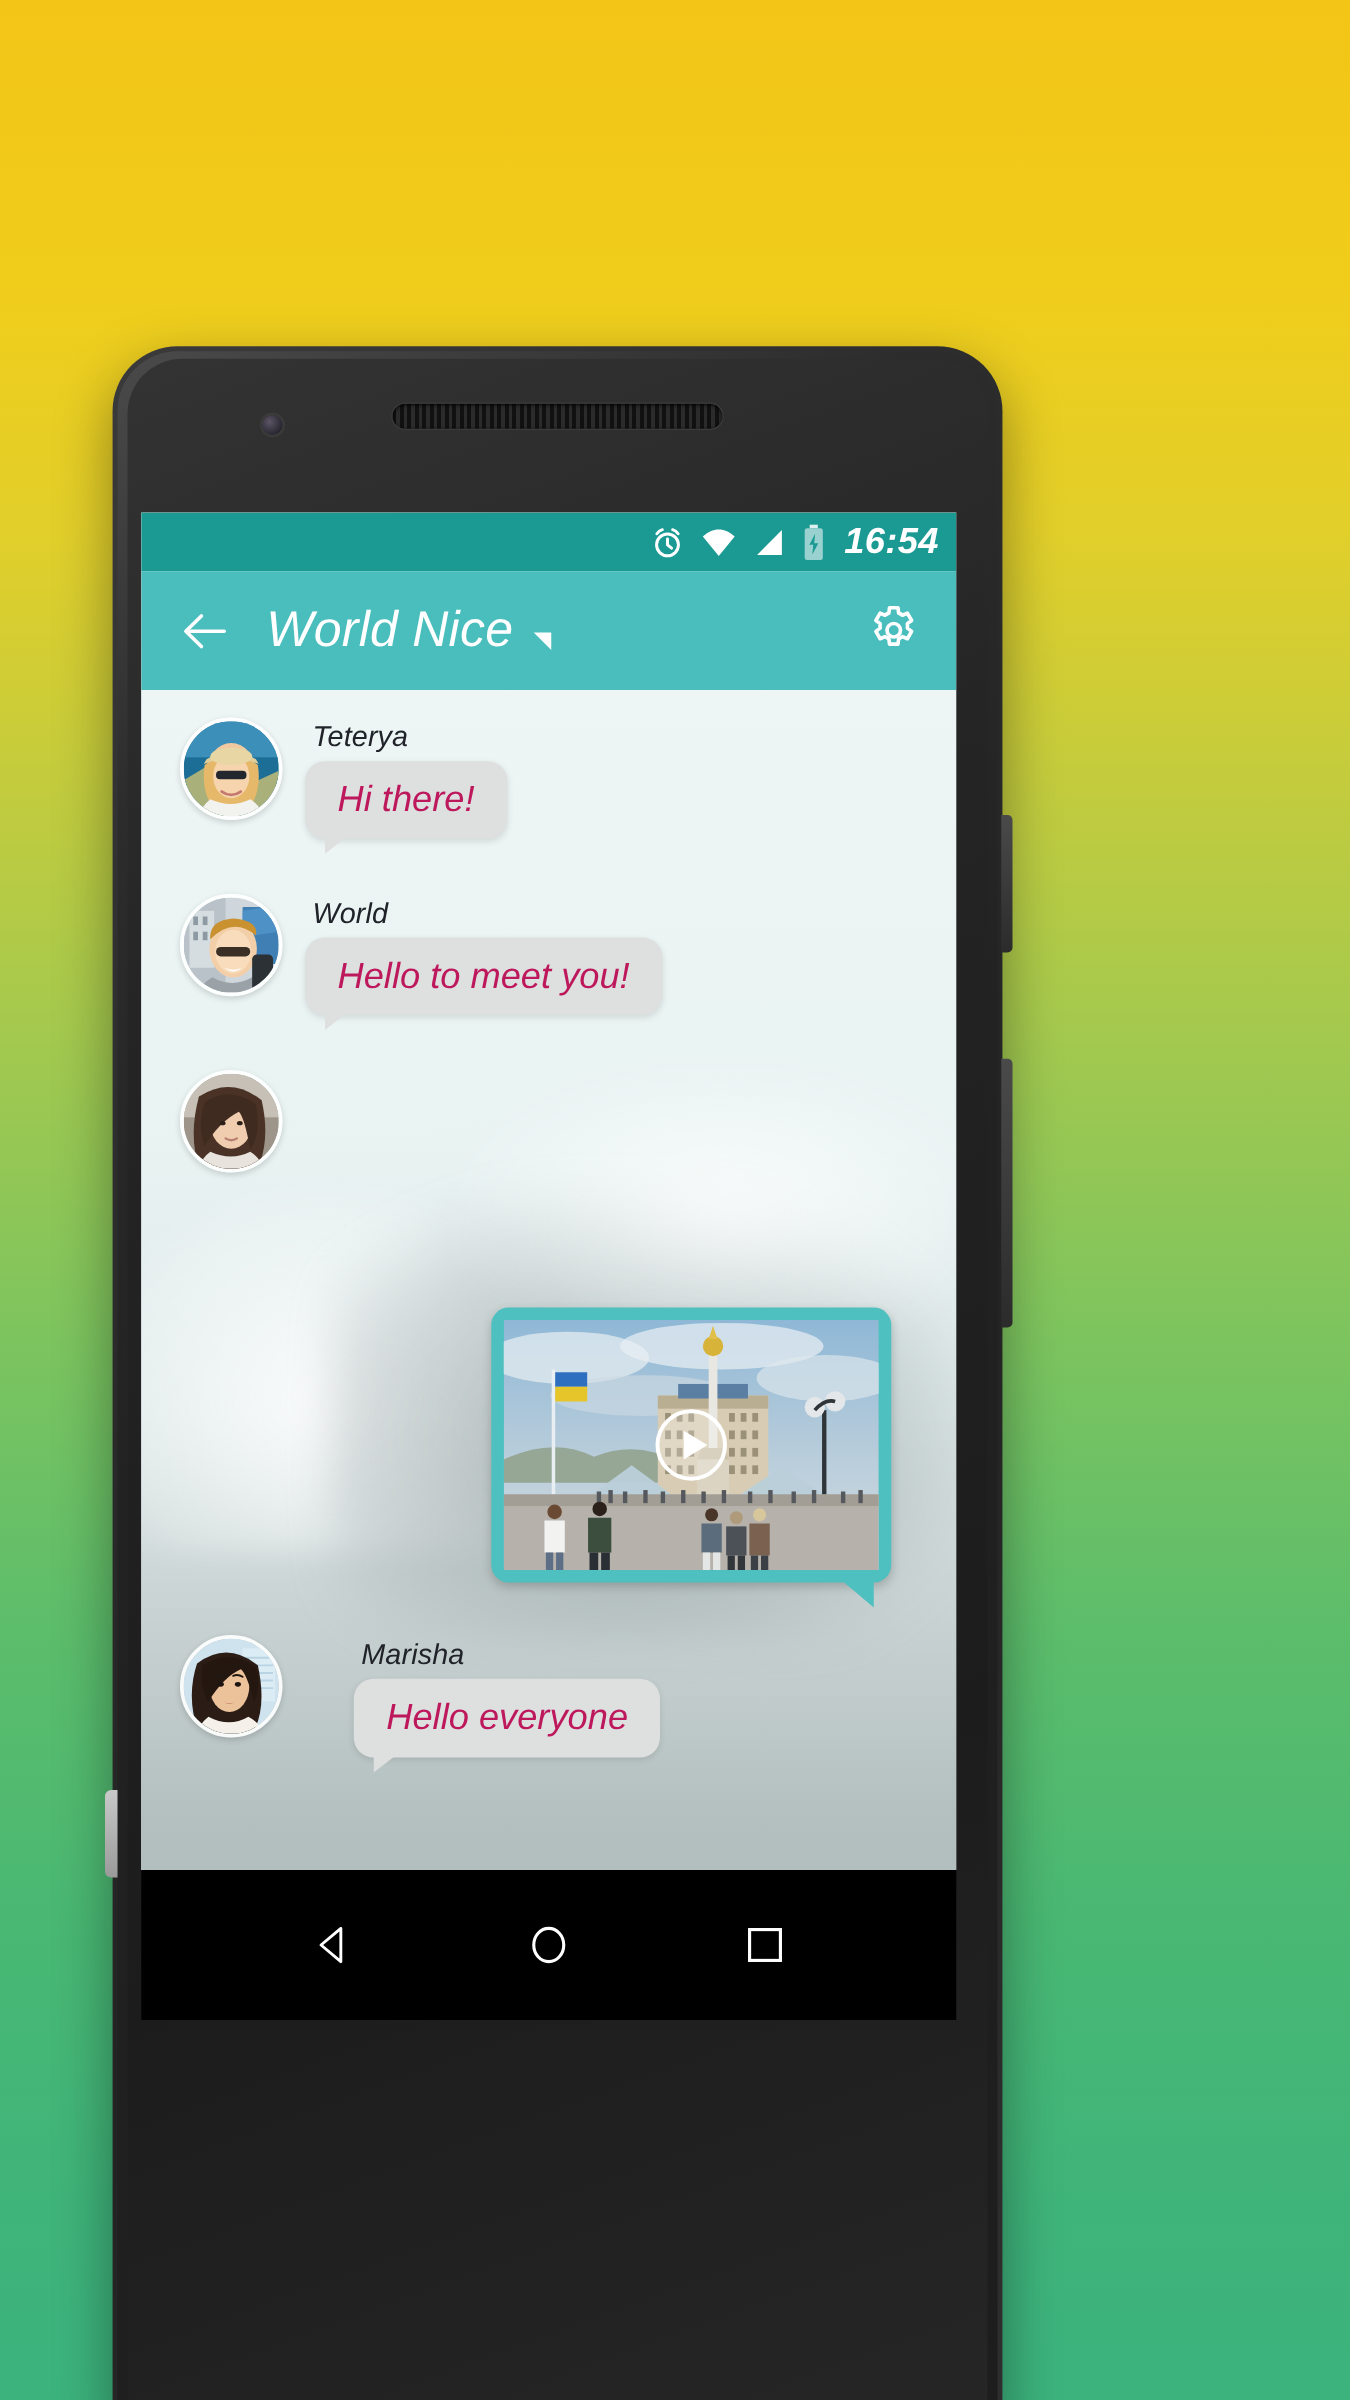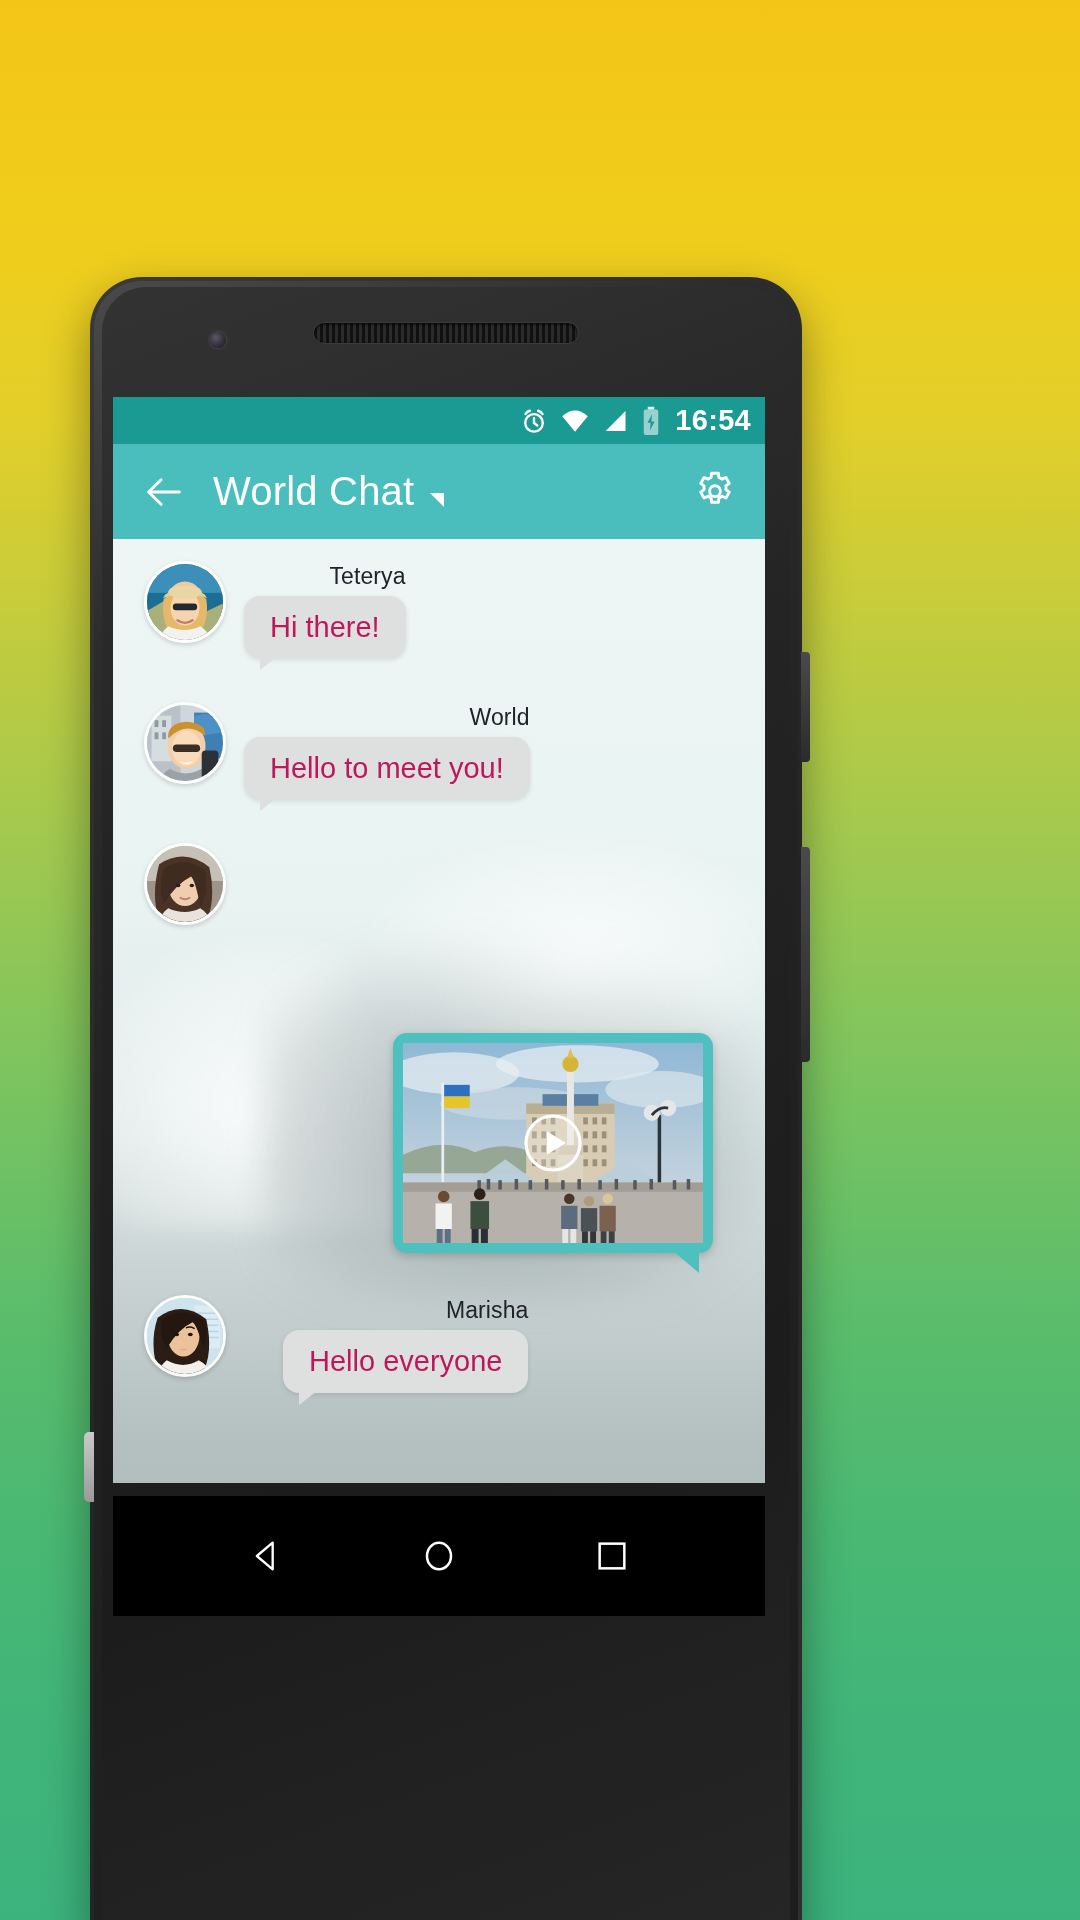--- a/index.html
+++ b/index.html
@@ -91,25 +91,26 @@
     top: 1155px;
     width: 10px; height: 70px;
     border-radius: 5px 0 0 5px;
     background: linear-gradient(180deg, #c9c9c9, #9a9a9a);
   }
 
   
   #screen {
     position: absolute;
     left: 23px;
-    top: 120px;
+    top: 133px;
     width: 652px;
     height: 1086px;
     overflow: hidden;
     background: #eef5f4;
+    font-style: italic;
   }
 
   
   #statusbar {
     height: 47px;
     background: #1b9a94;
     display: flex;
     align-items: center;
     justify-content: flex-end;
     padding-right: 14px;
@@ -159,21 +160,20 @@
     background:
       linear-gradient(180deg,
         rgba(238,246,245,0.96) 0%,
         rgba(232,243,242,0.94) 30%,
         rgba(219,230,230,0.9) 48%,
         rgba(196,206,206,0.92) 62%,
         rgba(176,189,188,0.95) 75%,
         rgba(168,184,181,0.97) 88%,
         rgba(186,199,193,1) 100%);
     overflow: hidden;
-    text-align: right;
   }
   
   #wall-1 {
     position: absolute;
     left: -60px; top: 390px;
     width: 420px; height: 300px;
     background: radial-gradient(ellipse at 50% 60%, rgba(255,255,255,0.85) 0%, rgba(255,255,255,0.25) 58%, rgba(255,255,255,0) 72%);
     filter: blur(12px);
   }
   #wall-2 {
@@ -348,21 +348,21 @@
       <span id="clock">16:54</span>
     </div>
 
     <div id="appbar">
       <span id="back-arrow">
         <svg width="46" height="46" viewBox="0 0 24 24" fill="none" stroke="#fff" stroke-width="1.5" stroke-linecap="round" stroke-linejoin="round">
           <path d="M20 12 H4.4"></path>
           <path d="M10.5 5.6 L4 12 L10.5 18.4"></path>
         </svg>
       </span>
-      <span id="appbar-title">World Chat</span>
+      <span id="appbar-title">World Nice</span>
       <span id="title-caret"></span>
       <span id="appbar-spacer"></span>
       <span id="settings-gear">
         <svg width="48" height="48" viewBox="0 0 24 24" fill="none" stroke="#fff" stroke-width="1.45">
           <path d="M10.3 2.6 h3.4 l.25 2.1 a7.3 7.3 0 0 1 1.55 .9 l1.95 -.86 1.7 2.95 -1.7 1.28 a7.4 7.4 0 0 1 0 1.8 l1.7 1.28 -1.7 2.95 -1.95 -.86 a7.3 7.3 0 0 1 -1.55 .9 l-.25 2.1 h-3.4 l-.25 -2.1 a7.3 7.3 0 0 1 -1.55 -.9 l-1.95 .86 -1.7 -2.95 1.7 -1.28 a7.4 7.4 0 0 1 0 -1.8 l-1.7 -1.28 1.7 -2.95 1.95 .86 a7.3 7.3 0 0 1 1.55 -.9 z" stroke-linejoin="round"></path>
           <circle cx="12" cy="11.6" r="2.7"></circle>
         </svg>
       </span>
     </div>
 

